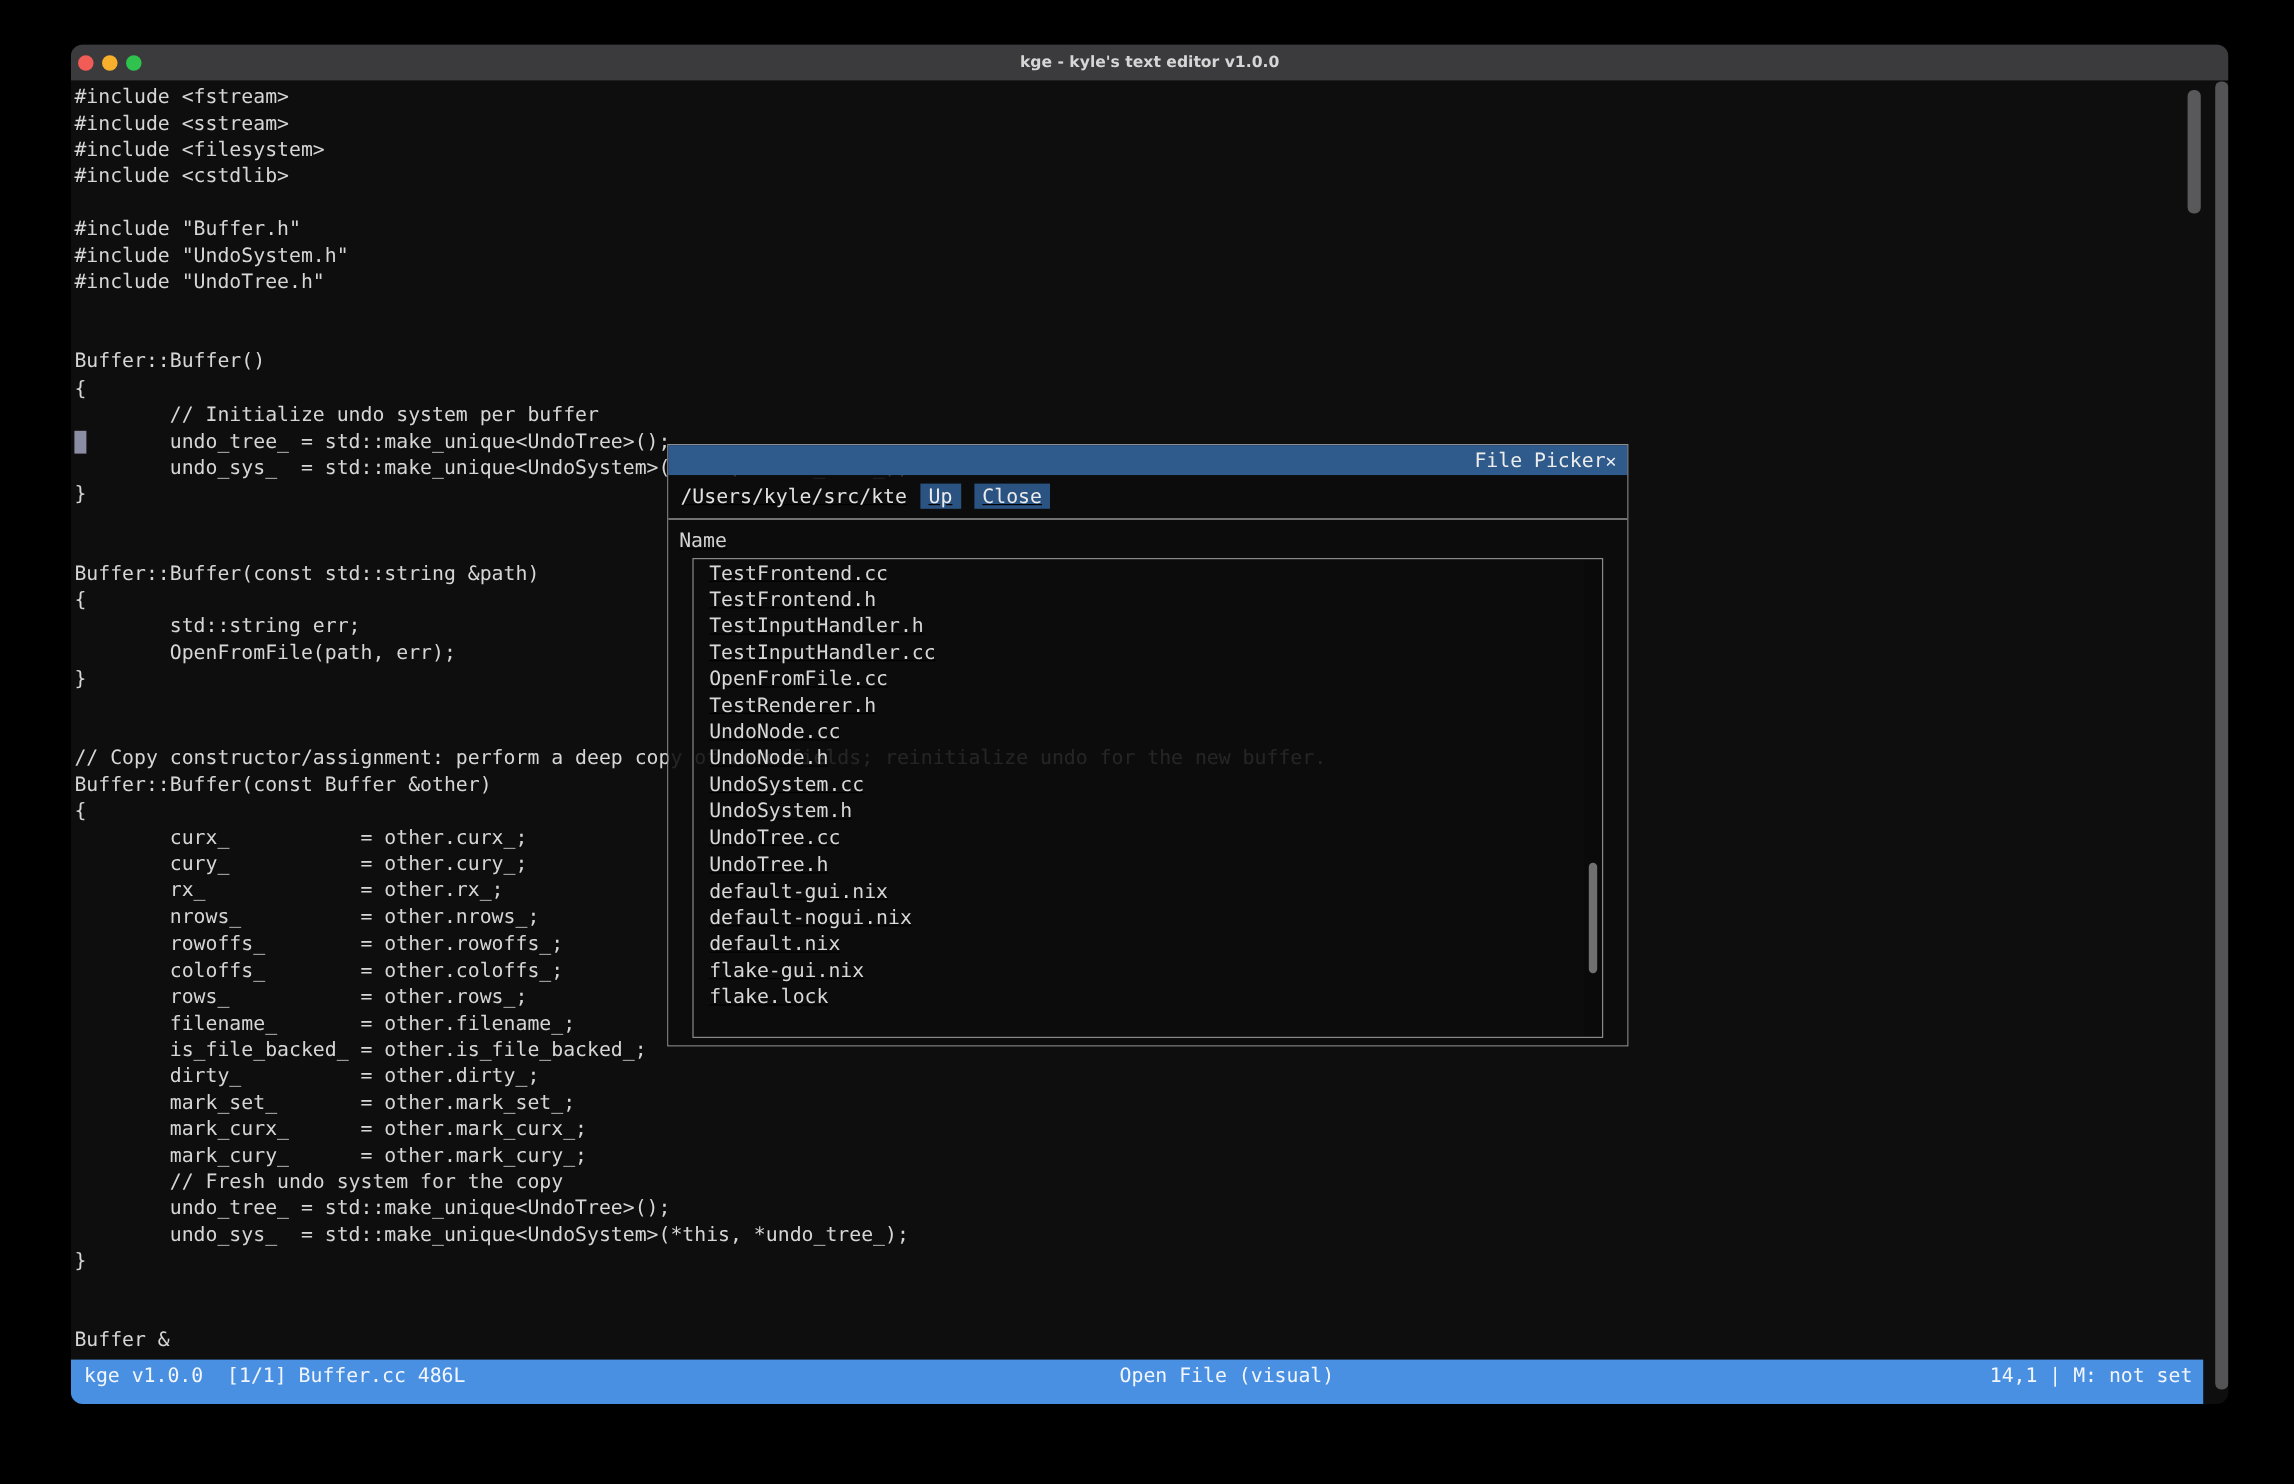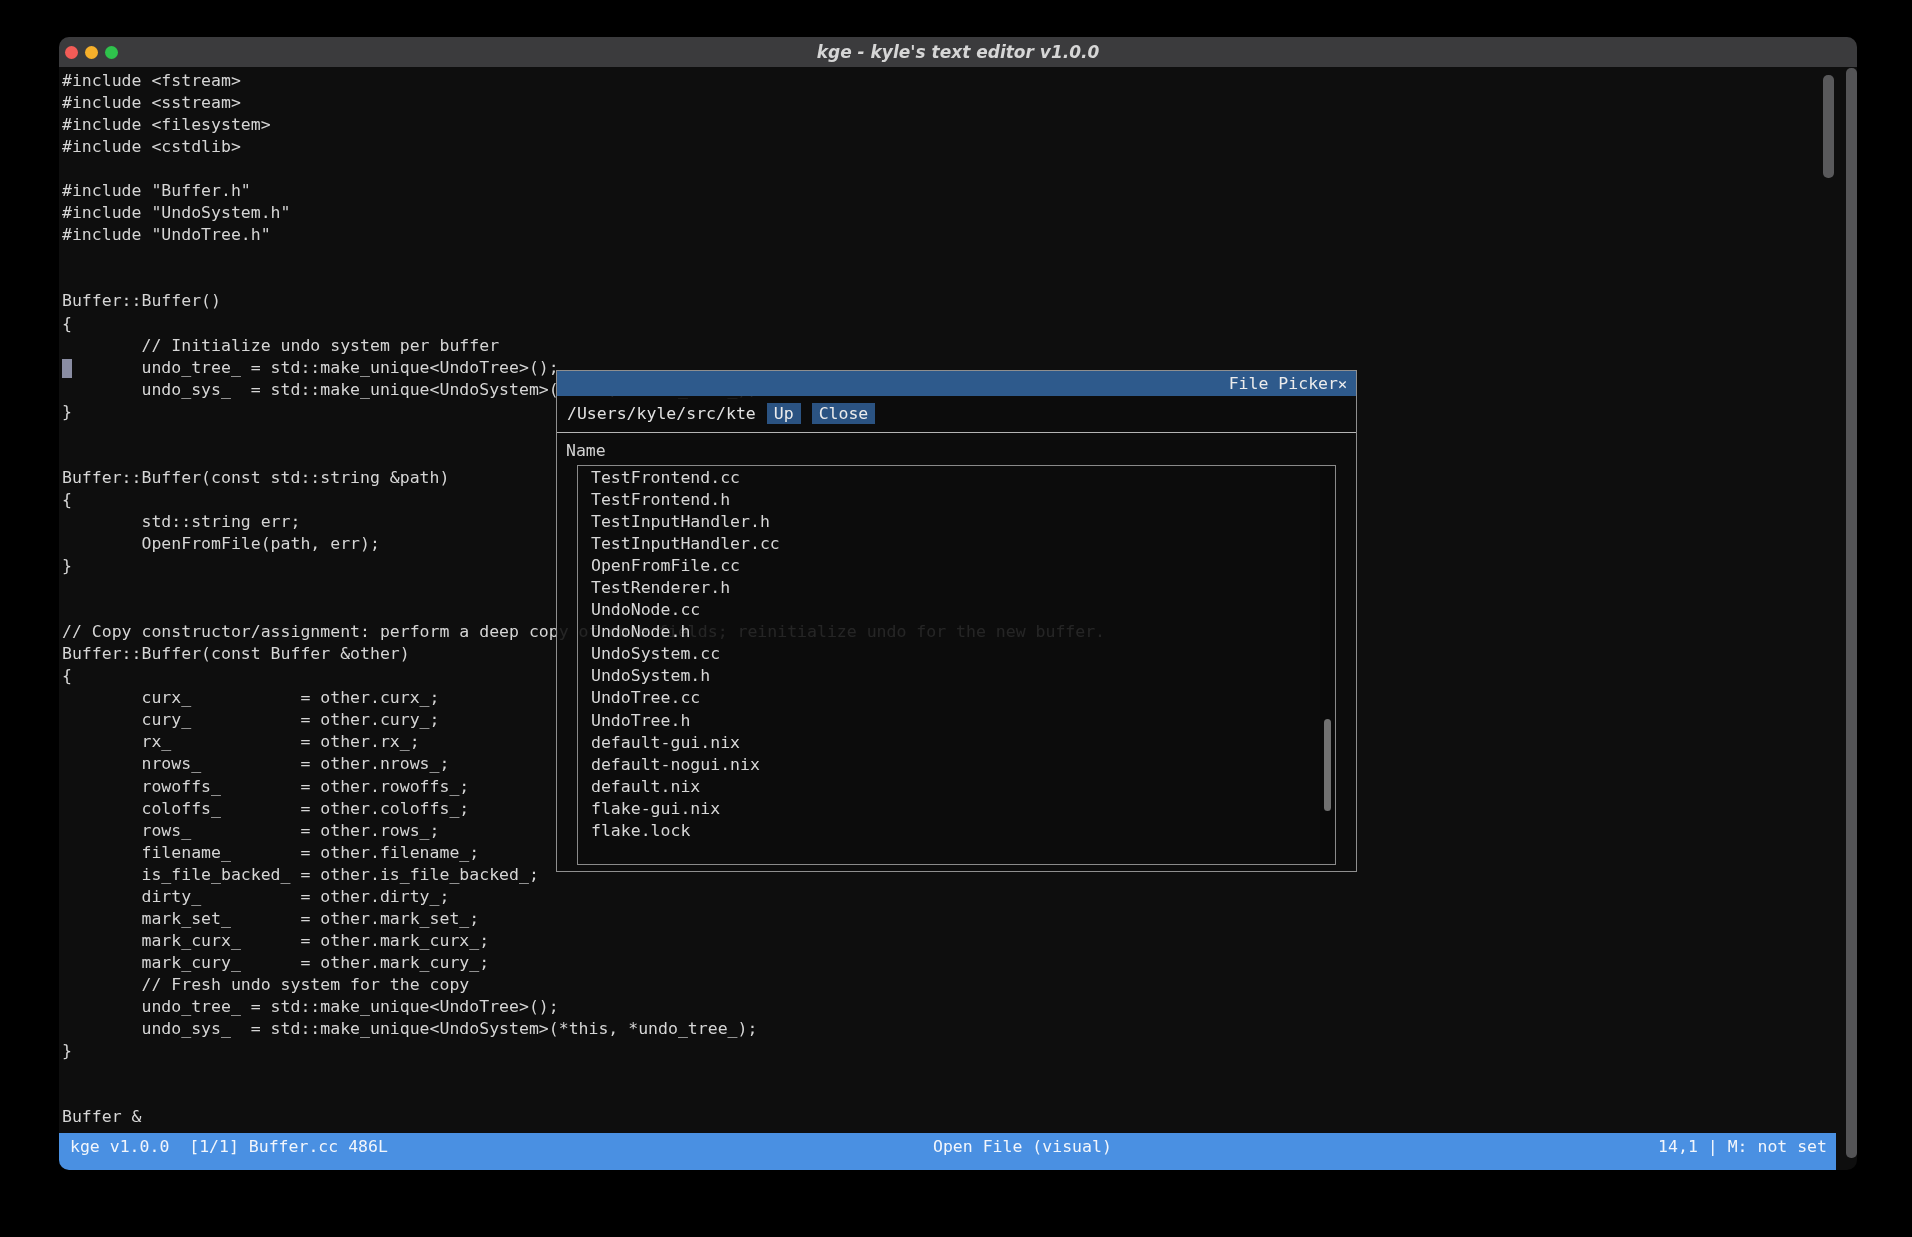--- a/index.html
+++ b/index.html
@@ -9,21 +9,21 @@
   
   .window{position:absolute;left:59px;top:37px;width:1798px;height:1133px;
           background:#0e0e0e;border-radius:10px;overflow:hidden;}
   .titlebar{position:absolute;left:0;top:0;width:100%;height:30px;background:#3b3b3d;
             display:flex;align-items:center;justify-content:center;}
   .lights{position:absolute;left:6px;top:0;height:30px;display:flex;align-items:center;gap:7px;}
   .light{width:13px;height:13px;border-radius:50%;}
   .light.red{background:#f25c57;}
   .light.yellow{background:#f6b02b;}
   .light.green{background:#2fc24c;}
-  .win-title{color:#d6d6d6;font-family:"DejaVu Sans",sans-serif;font-size:17px;font-weight:bold;font-style:italic;}
+  .win-title{color:#d6d6d6;font-family:"DejaVu Sans",sans-serif;font-size:13px;font-weight:bold;}
 
   
   .editor{position:absolute;left:0;top:30px;right:0;bottom:0;}
   pre.code{position:absolute;left:3px;top:3px;margin:0;
            font-family:"DejaVu Sans Mono",monospace;font-size:16.5px;line-height:22.05px;
            color:#d6d6d6;white-space:pre;}
   .cursor{position:absolute;left:3px;top:292px;width:10px;height:19px;background:#8a8da3;}
 
   .edit-scroll-thumb{position:absolute;left:1764px;top:38px;width:11px;height:103px;
                      background:#59595b;border-radius:5px;}
@@ -36,21 +36,21 @@
   .statusbar .sb-left{position:absolute;left:11px;top:4px;white-space:pre;}
   .statusbar .sb-center{position:absolute;left:874px;top:4px;white-space:pre;}
   .statusbar .sb-right{position:absolute;right:9px;top:4px;white-space:pre;}
 
   
   .dialog{position:absolute;left:556px;top:370px;width:801px;height:502px;z-index:10;
           border:1px solid #8f8f8f;box-sizing:border-box;}
   .dlg-title{height:25px;background:#2e5a8c;color:#ececec;font-size:16.5px;
              display:flex;align-items:center;justify-content:flex-end;padding:0 9px;}
   .dlg-close{cursor:default;color:#f0f0f0;font-size:15px;}
-  .dlg-body{position:relative;height:475px;background:rgba(12,12,12,0.88);}
+  .dlg-body{position:relative;height:475px;background:rgba(12,12,12,0.88);text-decoration:underline;}
   .path-row{display:flex;align-items:center;gap:11px;padding:5px 10px 4px 10px;height:25px;}
   .path-text{color:#e2e2e2;font-size:16.5px;white-space:pre;}
   .dlg-btn{background:#2b5382;color:#ececec;font-size:16.5px;padding:1px 7px;
            border:none;font-family:"DejaVu Sans Mono",monospace;}
   .dlg-sep{border:none;border-top:1px solid #b5b5b5;margin:2px 0 0 0;}
   .name-header{color:#d2d2d2;font-size:16.5px;padding:8px 10px 5px 9px;}
   .file-list{position:relative;margin:0 20px;border:1px solid #8a8a8a;height:400px;
              overflow:hidden;box-sizing:border-box;padding:1px 0 0 13px;}
   .file-item{color:#d8d8d8;font-size:16.5px;line-height:22.05px;white-space:pre;}
   .list-scroll-track{position:absolute;right:1px;top:1px;width:14px;height:396px;background:#0a0a0a;}

